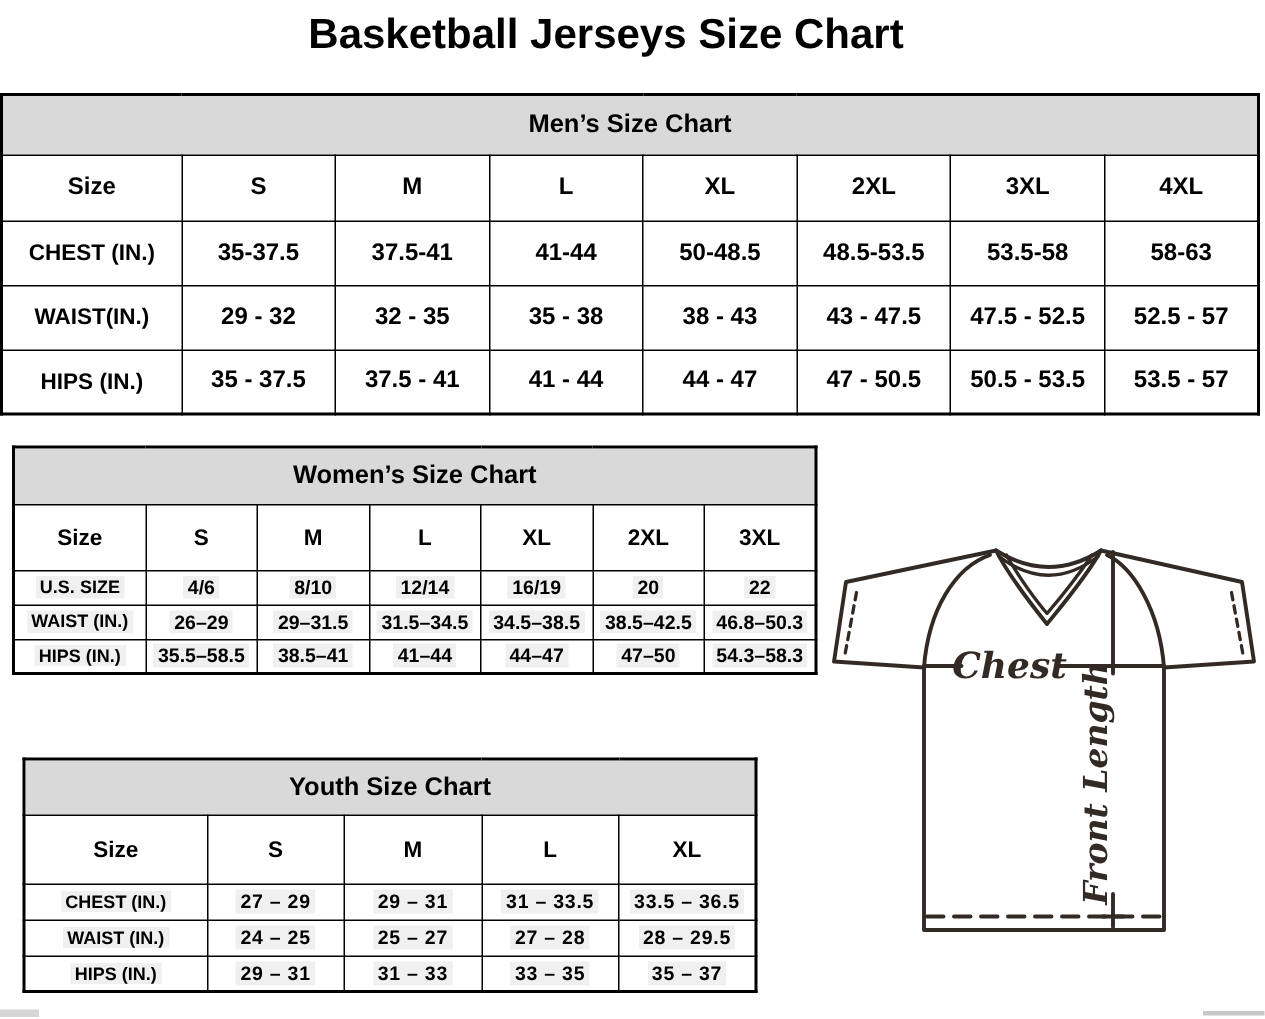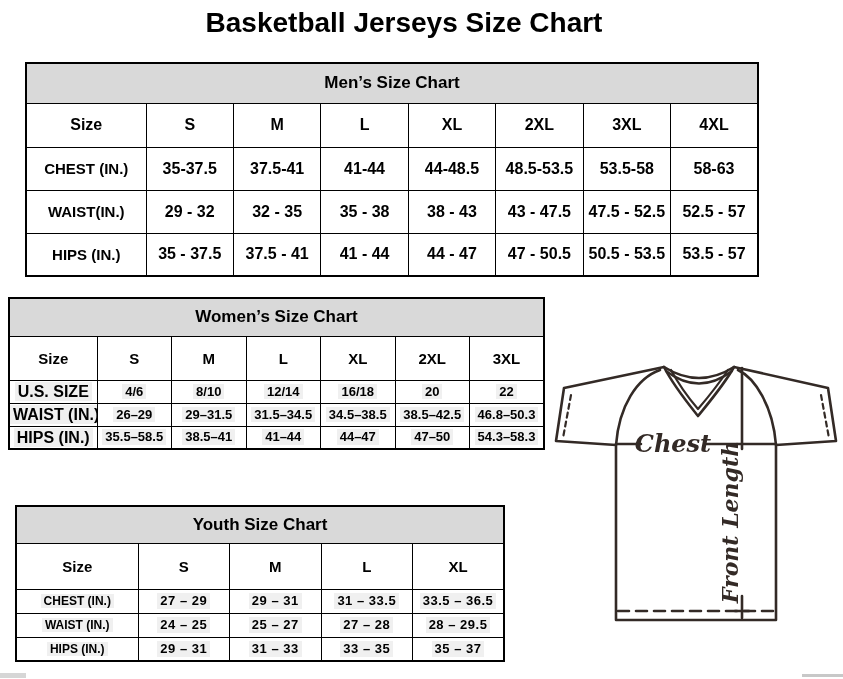--- a/index.html
+++ b/index.html
@@ -34,32 +34,32 @@
     text-align: center;
     vertical-align: middle;
     font-weight: bold;
     padding: 0;
     overflow: hidden;
     white-space: nowrap;
   }
   td.band { background: #d9d9d9; font-size: 17px; }
 
   
-  #mens-table { left: 25px; top: 62px; width: 734px; padding-left: 18px; }
+  #mens-table { left: 0; top: 62px; width: 840px; padding-left: 18px; }
   #mens-table .band-row  { height: 40px; }
   #mens-table .head-row  { height: 44px; font-size: 16px; }
   #mens-table .data-row  { height: 43px; font-size: 16px; }
   #mens-table .data-row td.row-label { font-size: 15px; }
 
   
   #womens-table { left: 8px; top: 297px; width: 537px; }
   #womens-table .band-row { height: 38px; }
   #womens-table .head-row { height: 44px; font-size: 15px; }
   #womens-table .data-row { height: 23px; font-size: 13px; }
-  #womens-table .data-row td.row-label { font-size: 16px; }
+  #womens-table .data-row td.row-label { font-size: 12px; }
 
   
   #youth-table { left: 15px; top: 493px; width: 490px; margin-top: 12px; }
   #youth-table .band-row { height: 37px; }
   #youth-table .head-row { height: 46px; font-size: 15px; }
   #youth-table .data-row { height: 24px; font-size: 13px; letter-spacing: 0.5px; }
   #youth-table .data-row td.row-label { font-size: 12px; letter-spacing: 0px; }
 
   .shade { background: #f0f0f0; padding: 0 3px; display: inline-block; line-height: 1.2; }
 
@@ -107,21 +107,21 @@
         <td>XL</td>
         <td>2XL</td>
         <td>3XL</td>
         <td>4XL</td>
       </tr>
       <tr class="data-row">
         <td class="row-label"><span>CHEST (IN.)</span></td>
         <td><span>35-37.5</span></td>
         <td><span>37.5-41</span></td>
         <td><span>41-44</span></td>
-        <td><span>44-48.5</span></td>
+        <td><span>50-48.5</span></td>
         <td><span>48.5-53.5</span></td>
         <td><span>53.5-58</span></td>
         <td><span>58-63</span></td>
       </tr>
       <tr class="data-row">
         <td class="row-label"><span>WAIST(IN.)</span></td>
         <td><span>29 - 32</span></td>
         <td><span>32 - 35</span></td>
         <td><span>35 - 38</span></td>
         <td><span>38 - 43</span></td>
@@ -163,21 +163,21 @@
         <td>L</td>
         <td>XL</td>
         <td>2XL</td>
         <td>3XL</td>
       </tr>
       <tr class="data-row">
         <td class="row-label"><span class="shade">U.S. SIZE</span></td>
         <td><span class="shade">4/6</span></td>
         <td><span class="shade">8/10</span></td>
         <td><span class="shade">12/14</span></td>
-        <td><span class="shade">16/18</span></td>
+        <td><span class="shade">16/19</span></td>
         <td><span class="shade">20</span></td>
         <td><span class="shade">22</span></td>
       </tr>
       <tr class="data-row">
         <td class="row-label"><span class="shade">WAIST (IN.)</span></td>
         <td><span class="shade">26–29</span></td>
         <td><span class="shade">29–31.5</span></td>
         <td><span class="shade">31.5–34.5</span></td>
         <td><span class="shade">34.5–38.5</span></td>
         <td><span class="shade">38.5–42.5</span></td>

